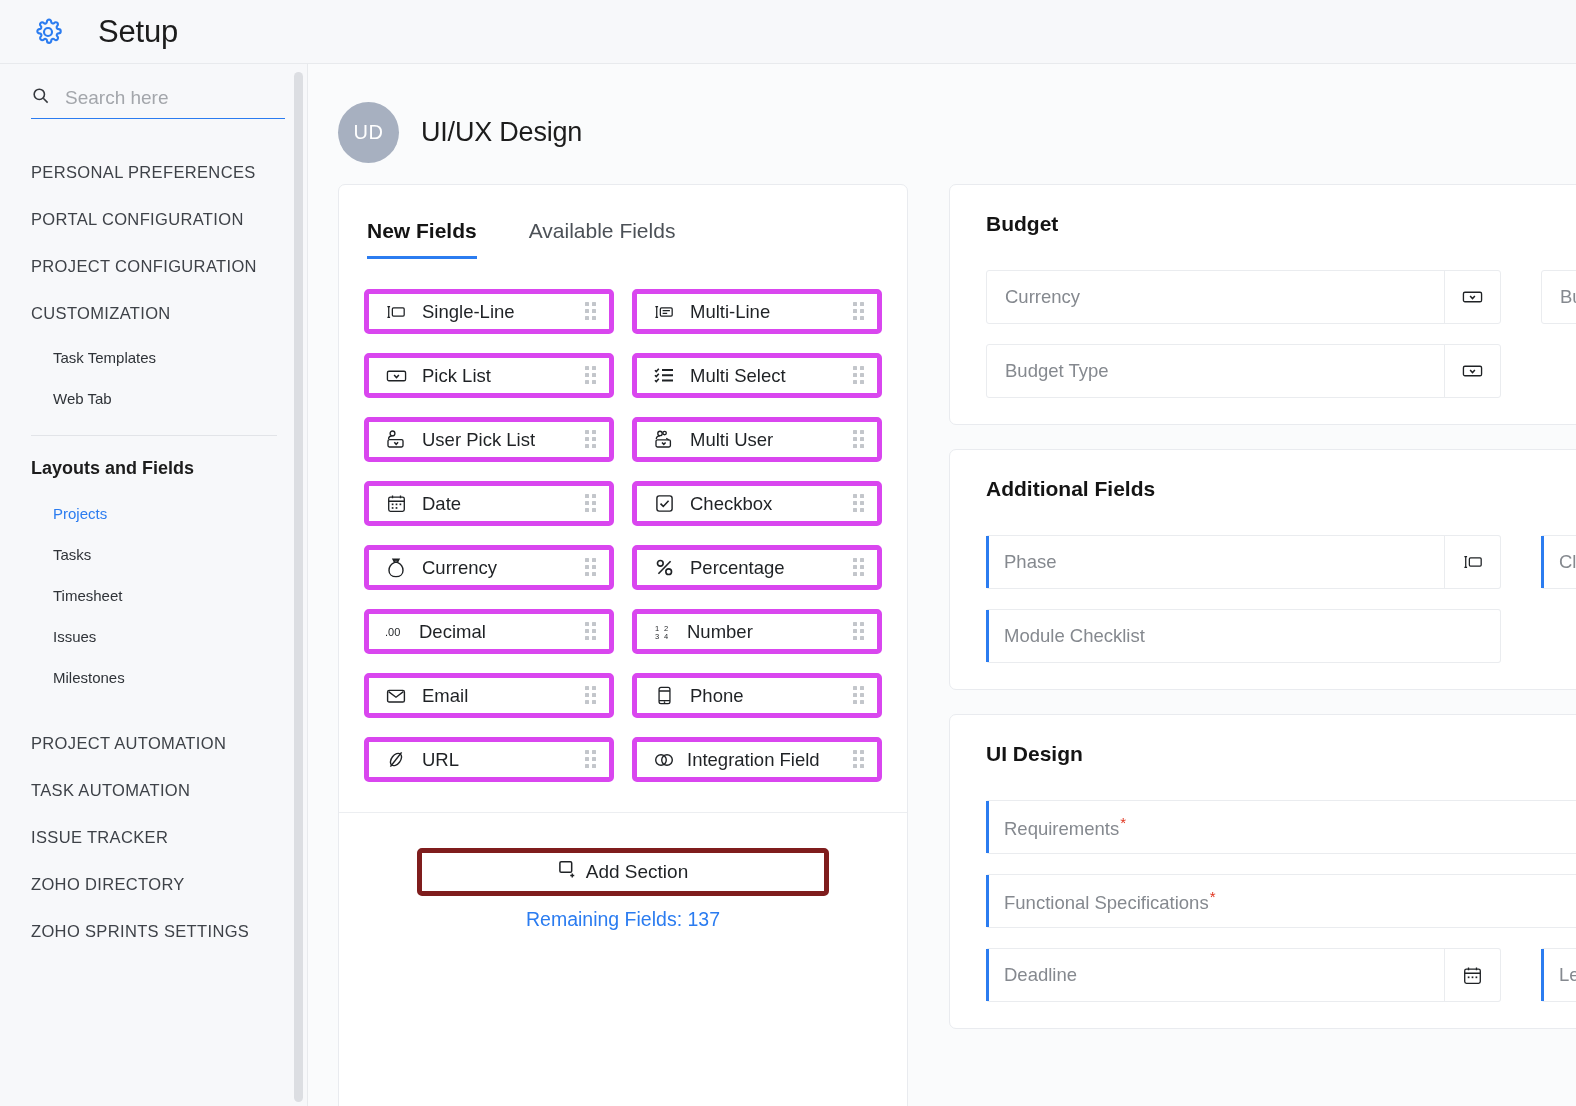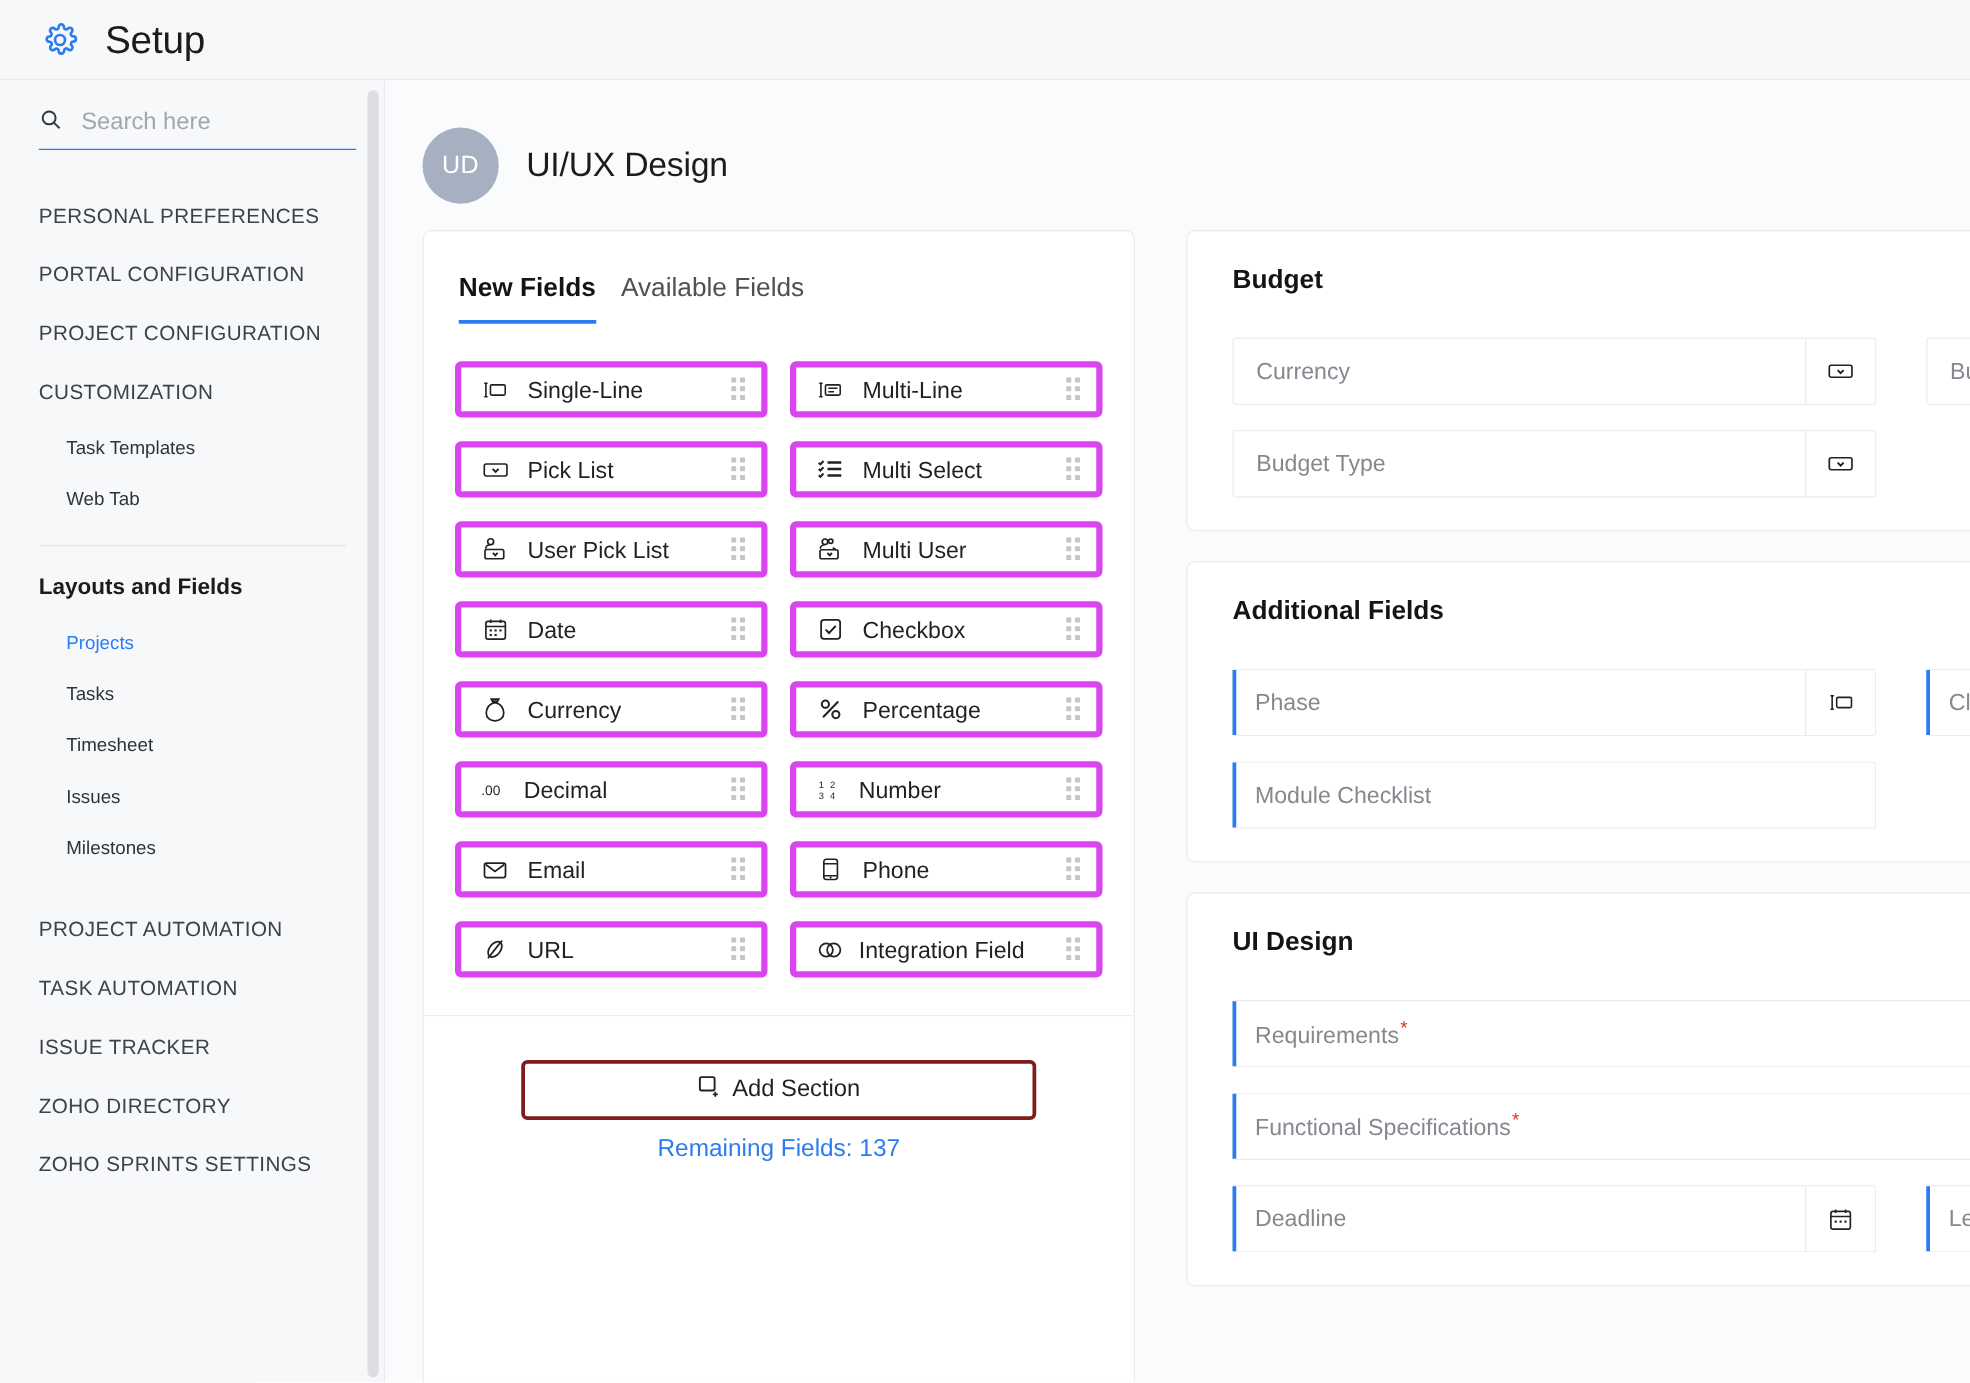--- a/index.html
+++ b/index.html
@@ -18,21 +18,21 @@
     height: 64px; min-height: 64px;
     display: flex; align-items: center;
     padding-left: 33px;
     background: #f7f8fa;
     border-bottom: 1px solid #e8eaed;
     width: 1576px;
   }
   .topbar .gear { width: 30px; height: 30px; display:block; }
   .topbar-title {
     font-size: 31px; font-weight: 400; letter-spacing: -0.2px;
-    color: #1c1c1c; margin-left: 21px; line-height: 1;
+    color: #1c1c1c; margin-left: 35px; line-height: 1;
   }
 
   .body-row { display: flex; flex: 1; min-height: 0; }
 
   
   .sidebar {
     width: 308px; min-width: 308px;
     background: #f7f8fa;
     position: relative;
     padding-top: 22px;
@@ -99,21 +99,21 @@
   .panes { display: flex; align-items: flex-start; }
 
   
   .palette {
     width: 570px; min-width: 570px;
     background: #ffffff;
     border: 1px solid #e9ebef;
     border-radius: 7px;
     height: 950px;
   }
-  .tabs { display: flex; padding: 34px 0 0 28px; gap: 20px; }
+  .tabs { display: flex; padding: 34px 0 0 28px; gap: 52px; }
   .tab {
     font-size: 21px; color: #4c5157; padding-bottom: 13px;
     cursor: pointer; white-space: nowrap;
   }
   .tab.active { color: #141414; font-weight: 700; border-bottom: 3px solid #2b7cf0; }
 
   .chip-grid {
     display: grid; grid-template-columns: 1fr 1fr;
     gap: 19px 18px;
     padding: 30px 25px 30px 25px;
@@ -137,21 +137,21 @@
     gap: 2px; cursor: grab;
   }
   .drag i { background: #c3c6cb; display: block; width: 4px; height: 4px; border-radius: 0.5px; }
 
   .palette-sep { height: 1px; background: #eceef1; margin: 0; }
   .palette-foot { padding: 35px 0 0 0; text-align: center; }
   .add-section-btn {
     width: 412px; height: 48px; margin: 0 auto;
     display: flex; align-items: center; justify-content: center;
     gap: 9px;
-    border: 3px solid #7f1d1d; border-radius: 5px;
+    border: 5px solid #7f1d1d; border-radius: 5px;
     background: #ffffff; cursor: pointer;
     font-size: 19px; color: #1f2225;
     font-family: "Liberation Sans", sans-serif;
   }
   .remaining {
     margin-top: 12px; font-size: 19.5px;
     color: #2b7cf0; cursor: pointer;
   }
 
   

